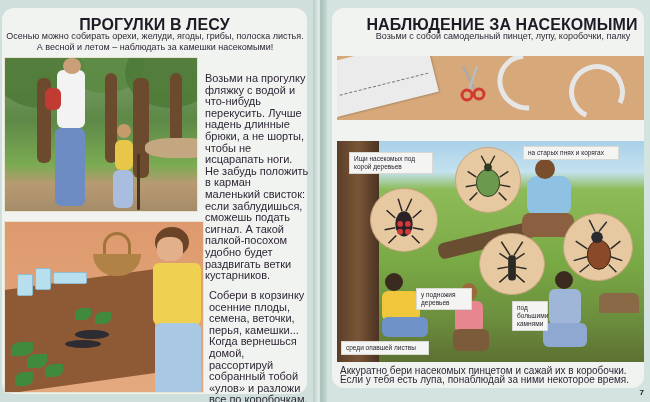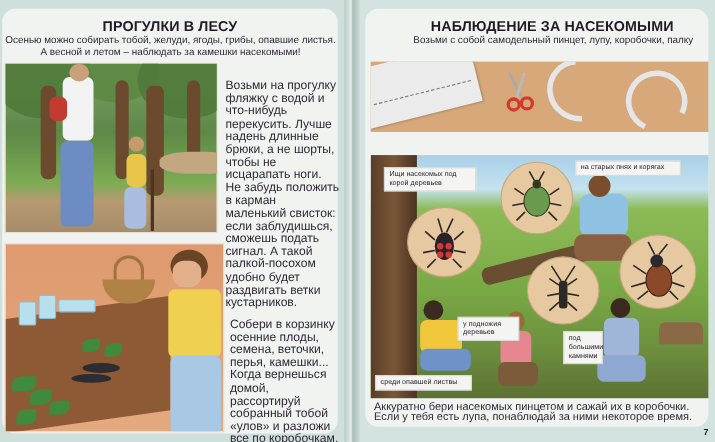--- a/index.html
+++ b/index.html
@@ -23,21 +23,21 @@
       position: absolute; left: 313px; top: 0; width: 14px; height: 402px;
       background: linear-gradient(to right, #b9ccc7, #e2ece9 45%, #a8bdb7 55%, #c8dad5);
     }
     .card {
       position: absolute; background: #f1f3f1; border-radius: 12px;
     }
     .card-left { left: 2px; top: 8px; width: 305px; height: 386px; }
     .card-right { left: 332px; top: 8px; width: 312px; height: 380px; }
 
     .title {
-      position: absolute; font-weight: bold; font-size: 13px; letter-spacing: 0.1px;
+      position: absolute; font-weight: bold; font-size: 16px; letter-spacing: 0.1px;
       text-align: center; color: #1f1a24;
     }
     .intro {
       position: absolute; font-size: 9px; line-height: 11px; text-align: center; color: #2e2735;
     }
     .body-text {
       position: absolute; font-size: 11px; line-height: 11.6px; color: #2e2735;
     }
     .small-text { position: absolute; font-size: 6.6px; line-height: 8.2px; color: #2e2735; }
     .small-text b { font-size: 7.2px; }
@@ -85,21 +85,21 @@
 <body>
 
 <div class="spread">
   <div class="page-left"></div>
   <div class="page-right"></div>
   <div class="spine"></div>
 
   <div class="card card-left"></div>
   <div class="title" style="left:2px; top:16px; width:305px;">ПРОГУЛКИ В ЛЕСУ</div>
   <div class="intro" style="left:4px; top:31px; width:302px;">
-    <div>Осенью можно собирать тобой, желуди, ягоды, грибы, опавшие листья.</div>
+    <div>Осенью можно собирать орехи, желуди, ягоды, грибы, полоска листья.</div>
     <div>А весной и летом – наблюдать за камешки насекомыми!</div>
   </div>
 
   <div class="illus forest">
     <div class="canopy" style="left:-10px;top:-20px;width:90px;height:70px;"></div>
     <div class="canopy" style="left:60px;top:-25px;width:80px;height:60px;background:#5b8a44;"></div>
     <div class="canopy" style="left:120px;top:-20px;width:90px;height:70px;"></div>
     <div class="tree" style="left:32px;top:20px;width:14px;height:85px;"></div>
     <div class="tree" style="left:100px;top:15px;width:12px;height:90px;"></div>
     <div class="tree" style="left:128px;top:20px;width:16px;height:100px;"></div>

